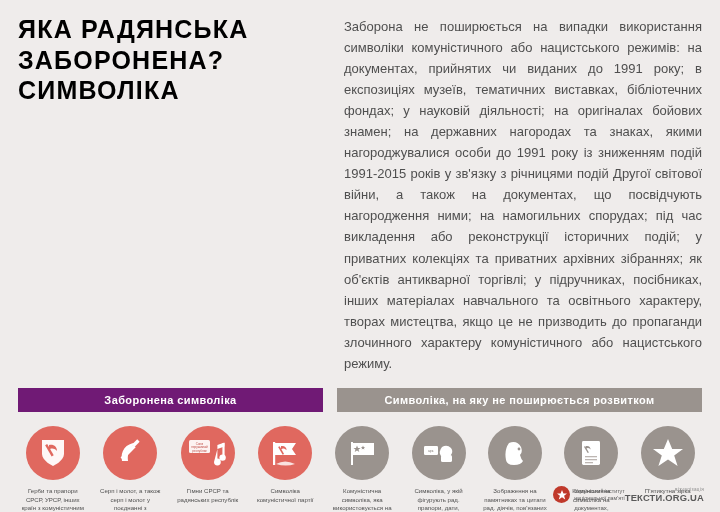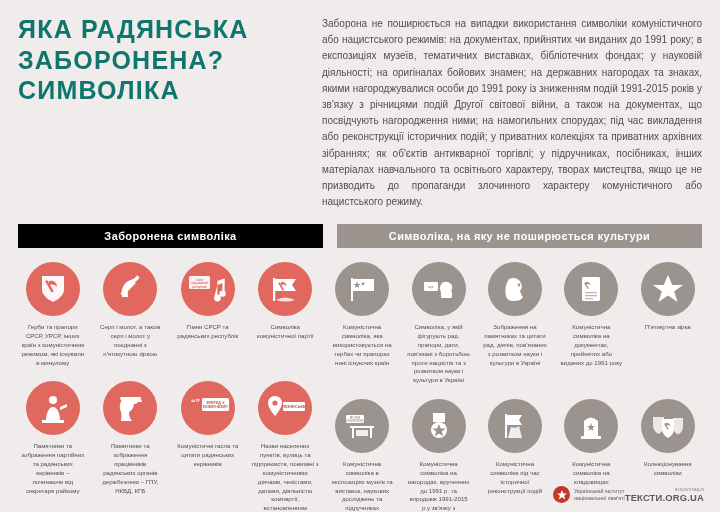--- a/index.html
+++ b/index.html
@@ -14,42 +14,42 @@
   .page { position:relative; width:720px; height:512px; }
 
   
   .header { display:flex; padding:14px 18px 0 18px; box-sizing:border-box; }
   .title {
     width:300px;
     font-size:25px;
     font-weight:bold;
     line-height:1.22;
     letter-spacing:1.2px;
-    color:#0f766e;
+    color:#000000;
     text-transform:uppercase;
   }
   .title div { white-space:nowrap; }
   .intro {
     flex:1;
-    margin-left:4px;
-    font-size:10px;
+    margin-left:26px;
+    font-size:13px;
     line-height:1.62;
     text-align:justify;
     color:#4f4f4f;
     padding-top:2px;
   }
 
   
   .bands { display:flex; margin-top:14px; padding:0 18px; box-sizing:border-box; gap:14px; }
   .band {
     height:24px;
     display:flex; align-items:center; justify-content:center;
     color:#fff; font-size:11px; font-weight:bold; letter-spacing:.4px;
   }
-  .band.red { background:#000000; width:305px; }
+  .band.red { background:#701a75; width:305px; }
   .band.grey { background:#9a938e; flex:1; }
 
   
   .columns { display:flex; padding:0 14px; box-sizing:border-box; }
   .col-left { width:310px; }
   .col-right { flex:1; }
 
   .row { display:flex; margin-top:14px; }
   .cell { display:flex; flex-direction:column; align-items:center; }
   .cell.w4 { width:25%; }
@@ -100,21 +100,21 @@
     <div class="title">
       <div>ЯКА РАДЯНСЬКА</div>
       <div>ЗАБОРОНЕНА?</div>
       <div>СИМВОЛІКА</div>
     </div>
     <div class="intro">Заборона не поширюється на випадки використання символіки комуністичного або нацистського режимів: на документах, прийнятих чи виданих до 1991 року; в експозиціях музеїв, тематичних виставках, бібліотечних фондах; у науковій діяльності; на оригіналах бойових знамен; на державних нагородах та знаках, якими нагороджувалися особи до 1991 року із зниженням подій 1991-2015 років у зв'язку з річницями подій Другої світової війни, а також на документах, що посвідчують нагородження ними; на намогильних спорудах; під час викладення або реконструкції історичних подій; у приватних колекціях та приватних архівних зібраннях; як об'єктів антикварної торгівлі; у підручниках, посібниках, інших матеріалах навчального та освітнього характеру, творах мистецтва, якщо це не призводить до пропаганди злочинного характеру комуністичного або нацистського режиму.</div>
   </div>
 
   <div class="bands">
     <div class="band red">Заборонена символіка</div>
-    <div class="band grey">Символіка, на яку не поширюється культури</div>
+    <div class="band grey">Символіка, на яку не поширюється розвитком</div>
   </div>
 
   <div class="columns">
 
     <div class="col-left">
 
       <div class="row">
 
         <div class="cell w4">
           <div class="circle red">

